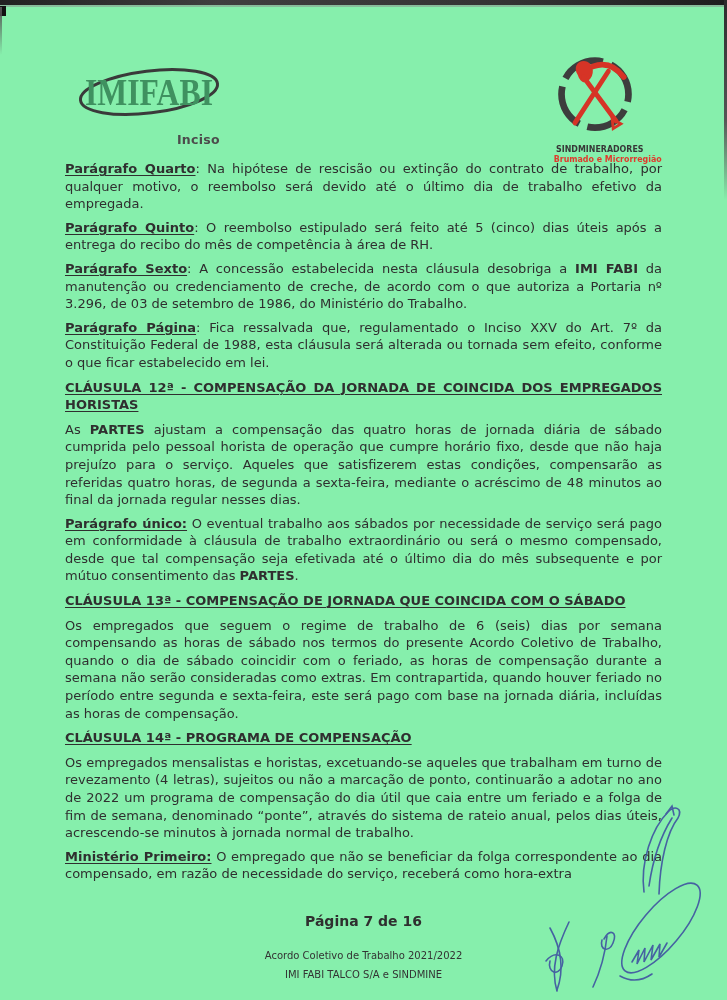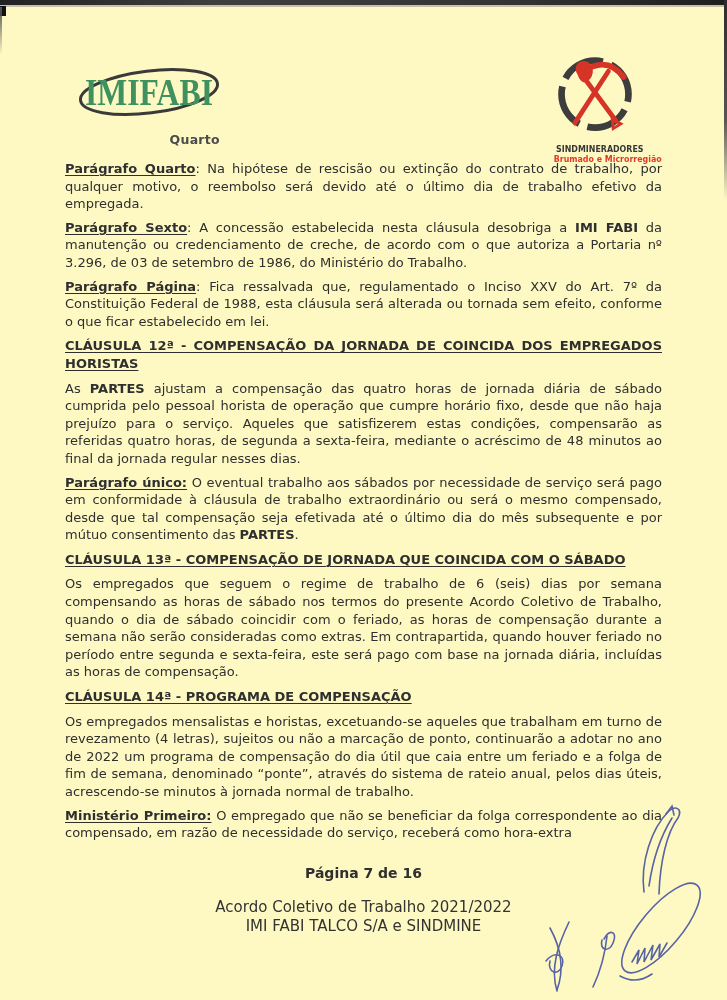--- a/index.html
+++ b/index.html
@@ -1,17 +1,17 @@
 <!DOCTYPE html>
 <html><head>
 <meta charset="utf-8">
 <style>
   html,body{margin:0;padding:0;background:#e8e8e8;}
   .page{
-    position:relative;width:727px;height:1000px;background:#fef9c3;
+    position:relative;width:727px;height:1000px;background:#86efac;
     font-family:"DejaVu Sans","Liberation Sans",sans-serif;color:#2f2f2f;overflow:hidden;
   }
   
   .scan-top{position:absolute;top:0;left:0;width:727px;height:5px;background:linear-gradient(90deg,#222,#3f3f3f 30%,#343434 70%,#1e1e1e);}
   .scan-top-soft{position:absolute;top:5px;left:0;width:727px;height:2px;background:#8a8a8a;opacity:.5;}
   .scan-notch{position:absolute;top:6px;left:0;width:6px;height:10px;background:#111;}
   .scan-left{position:absolute;top:7px;left:0;width:2px;height:48px;background:linear-gradient(#555,transparent);}
   .scan-right{position:absolute;top:0;right:0;width:3px;height:200px;background:linear-gradient(#2c2c2c,#555 60%,transparent);}
   
   header{display:flex;justify-content:space-between;align-items:flex-start;padding:58px 60px 0 76px;height:96px;}
@@ -20,59 +20,60 @@
   .logo-right{width:118px;margin-top:-4px;}
   .union-name{font-size:9px;font-weight:600;color:#373737;transform:scaleX(.88);transform-origin:center;letter-spacing:0;white-space:nowrap;margin-top:-2px;}
   .union-region{font-size:8.6px;font-weight:bold;color:#e03a2c;transform:scaleX(.92);transform-origin:center;white-space:nowrap;}
   
   main{padding:6px 65px 0 65px;font-size:13px;line-height:17.6px;text-align:justify;}
   .para{margin:0 0 6px 0;}
   .heading{margin:7px 0 7px 0;font-weight:bold;}
   .b{font-weight:bold;}
   .u{text-decoration:underline;text-decoration-thickness:1.4px;text-underline-offset:2px;}
   
-  .pagenum{text-align:center;font-size:14px;font-weight:bold;margin-top:23px;}
-  footer{text-align:center;font-size:15px;color:#333;margin-top:17px;line-height:19px;}
+  .pagenum{text-align:center;font-size:14px;font-weight:bold;margin-top:30px;}
+  footer{text-align:center;font-size:10px;color:#333;margin-top:17px;line-height:19px;}
   .signatures{position:absolute;left:520px;top:800px;pointer-events:none;}
 </style>
 </head>
 <body>
 
 <div class="page">
 
   <div class="scan-top"></div>
   <div class="scan-top-soft"></div>
   <div class="scan-notch"></div>
   <div class="scan-left"></div>
   <div class="scan-right"></div>
 
   <header>
     <div class="logo-left">
       <svg width="150" height="74" viewBox="0 0 150 74">
         <ellipse cx="73" cy="34" rx="69" ry="21" fill="none" stroke="#3a3a3a" stroke-width="3" transform="rotate(-7 73 34)"></ellipse>
         <text x="73" y="47" text-anchor="middle" font-family="Liberation Serif, serif" font-size="37" font-weight="bold" fill="#3f9160" textLength="128" lengthAdjust="spacingAndGlyphs">IMIFABI</text>
       </svg>
-      <div class="brasil">Quarto</div>
+      <div class="brasil">Inciso</div>
     </div>
     <div class="logo-right">
       <svg width="92" height="88" viewBox="0 0 96 92">
         <circle cx="48" cy="42" r="35" fill="none" stroke="#3d3d3d" stroke-width="7" stroke-dasharray="46 9" stroke-dashoffset="-17"></circle>
         <path d="M 30,22 C 24,12 32,5 40,8 C 47,11 48,22 41,28 C 36,32 32,28 30,22 Z" fill="#d63426"></path>
         <path d="M 36,24 L 70,70" stroke="#d63426" stroke-width="5" stroke-linecap="round"></path>
         <path d="M 66,68 l 9,5 l -8,5 z" fill="none" stroke="#d63426" stroke-width="3"></path>
         <path d="M 27,72 L 62,18" stroke="#d63426" stroke-width="5" stroke-linecap="round"></path>
         <path d="M 46,13 Q 64,6 78,24" fill="none" stroke="#d63426" stroke-width="6" stroke-linecap="round"></path>
       </svg>
       <div class="union-name">SINDMINERADORES</div>
       <div class="union-region">Brumado e Microrregião</div>
     </div>
   </header>
 
   <main>
       <div class="para"><span class="b u">Parágrafo Quarto</span><span>: Na hipótese de rescisão ou extinção do contrato de trabalho, por qualquer motivo, o reembolso será devido até o último dia de trabalho efetivo da empregada.</span></div>
+      <div class="para"><span class="b u">Parágrafo Quinto</span><span>: O reembolso estipulado será feito até 5 (cinco) dias úteis após a entrega do recibo do mês de competência à área de RH.</span></div>
       <div class="para"><span class="b u">Parágrafo Sexto</span><span>: A concessão estabelecida nesta cláusula desobriga a </span><span class="b">IMI FABI</span><span> da manutenção ou credenciamento de creche, de acordo com o que autoriza a Portaria nº 3.296, de 03 de setembro de 1986, do Ministério do Trabalho.</span></div>
       <div class="para"><span class="b u">Parágrafo Página</span><span>: Fica ressalvada que, regulamentado o Inciso XXV do Art. 7º da Constituição Federal de 1988, esta cláusula será alterada ou tornada sem efeito, conforme o que ficar estabelecido em lei.</span></div>
       <div class="heading"><span class="b u">CLÁUSULA 12ª - COMPENSAÇÃO DA JORNADA DE COINCIDA DOS EMPREGADOS HORISTAS</span></div>
       <div class="para"><span>As </span><span class="b">PARTES</span><span> ajustam a compensação das quatro horas de jornada diária de sábado cumprida pelo pessoal horista de operação que cumpre horário fixo, desde que não haja prejuízo para o serviço. Aqueles que satisfizerem estas condições, compensarão as referidas quatro horas, de segunda a sexta-feira, mediante o acréscimo de 48 minutos ao final da jornada regular nesses dias.</span></div>
       <div class="para"><span class="b u">Parágrafo único:</span><span> O eventual trabalho aos sábados por necessidade de serviço será pago em conformidade à cláusula de trabalho extraordinário ou será o mesmo compensado, desde que tal compensação seja efetivada até o último dia do mês subsequente e por mútuo consentimento das </span><span class="b">PARTES</span><span>.</span></div>
       <div class="heading"><span class="b u">CLÁUSULA 13ª - COMPENSAÇÃO DE JORNADA QUE COINCIDA COM O SÁBADO</span></div>
       <div class="para"><span>Os empregados que seguem o regime de trabalho de 6 (seis) dias por semana compensando as horas de sábado nos termos do presente Acordo Coletivo de Trabalho, quando o dia de sábado coincidir com o feriado, as horas de compensação durante a semana não serão consideradas como extras. Em contrapartida, quando houver feriado no período entre segunda e sexta-feira, este será pago com base na jornada diária, incluídas as horas de compensação.</span></div>
       <div class="heading"><span class="b u">CLÁUSULA 14ª - PROGRAMA DE COMPENSAÇÃO</span></div>
       <div class="para"><span>Os empregados mensalistas e horistas, excetuando-se aqueles que trabalham em turno de revezamento (4 letras), sujeitos ou não a marcação de ponto, continuarão a adotar no ano de 2022 um programa de compensação do dia útil que caia entre um feriado e a folga de fim de semana, denominado “ponte”, através do sistema de rateio anual, pelos dias úteis, acrescendo-se minutos à jornada normal de trabalho.</span></div>
       <div class="para"><span class="b u">Ministério Primeiro:</span><span> O empregado que não se beneficiar da folga correspondente ao dia compensado, em razão de necessidade do serviço, receberá como hora-extra</span></div>

